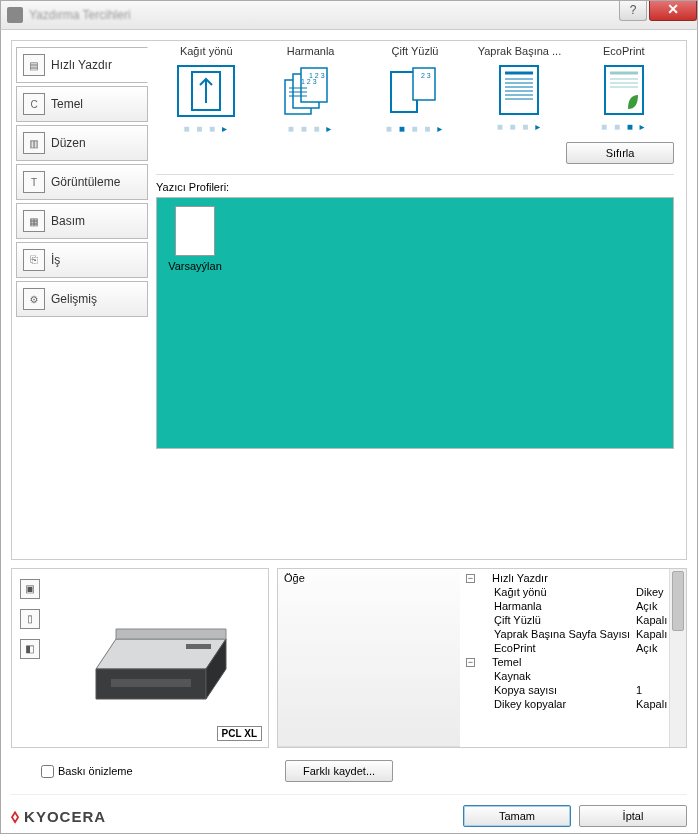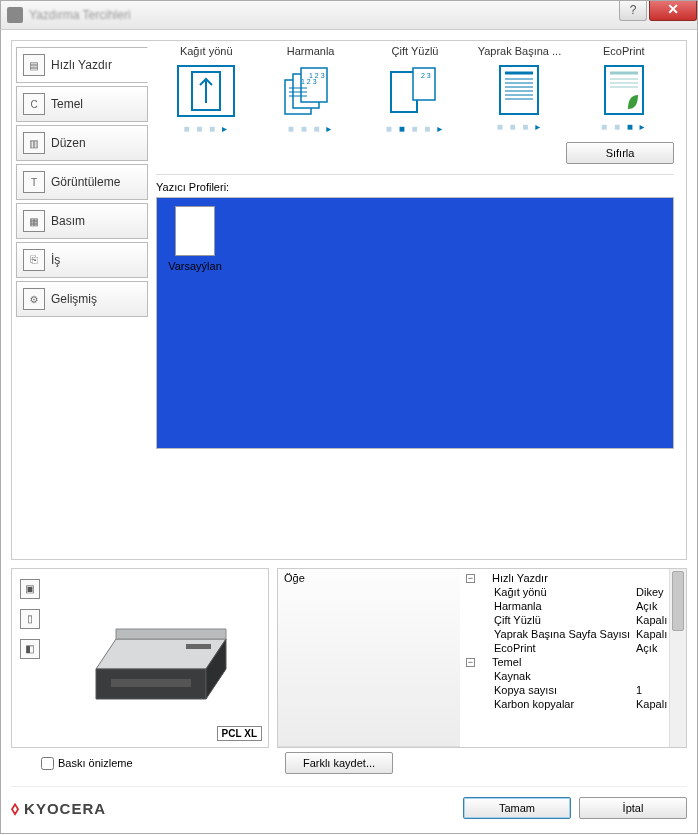--- a/index.html
+++ b/index.html
@@ -61,21 +61,21 @@
 .btn {
   min-width: 108px; height: 22px; font-size: 11px; background: linear-gradient(to bottom,#fefefe,#e6e6e6);
   border: 1px solid #979797; border-radius: 2px; padding: 0 10px; cursor: pointer;
 }
 .btn:disabled { color: #999; }
 
 hr.sep { border: none; border-top: 1px solid #ddd; margin: 10px 0 6px 0; }
 
 .profiles-label { font-size: 11px; margin-bottom: 4px; }
 .profiles-box {
-  border: 1px solid #bbb; height: 252px; padding: 8px; background: #1d4ed8;
+  border: 1px solid #bbb; height: 252px; padding: 8px; background: #14b8a6;
 }
 .profile-item { width: 60px; text-align: center; font-size: 11px; }
 .profile-item .thumb { width: 40px; height: 50px; border: 1px solid #999; background: #fff; margin: 0 auto 4px auto; }
 .apply-row { text-align: right; margin-top: 6px; }
 
 
 .lower { display: flex; margin-top: 8px; gap: 8px; height: 180px; }
 .preview-pane {
   width: 258px; border: 1px solid #ccc; background: #fff; position: relative; padding: 6px;
   display: flex; flex-direction: column;
@@ -99,21 +99,21 @@
 .details-body { flex:1; overflow:hidden; font-size:11px; padding:2px 0; position:relative; }
 .details-body .scrollbar { position:absolute; right:0; top:0; bottom:0; width:17px; background:#f0f0f0; border-left:1px solid #ddd; }
 .details-body .scrollbar .thumb { position:absolute; left:2px; right:2px; top:2px; height:60px; background:#c8c8c8; border:1px solid #aaa; border-radius:2px; }
 .drow { display:flex; padding:1px 6px; }
 .drow .c1 { flex:0 0 170px; display:flex; align-items:center; gap:3px; }
 .drow .c2 { flex:1; }
 .drow .indent1 { padding-left: 14px; }
 .drow .indent2 { padding-left: 28px; }
 .tree-toggle { width:9px; height:9px; border:1px solid #888; font-size:9px; line-height:7px; text-align:center; color:#444; }
 
-.below-row { display:flex; align-items:center; margin-top:4px; gap:10px; }
+.below-row { display:flex; align-items:center; margin-top:12px; gap:10px; }
 .below-row .chk { display:flex; align-items:center; gap:4px; font-size:11px; flex:0 0 258px; padding-left:30px;}
 .below-row .chk input { width:13px; height:13px; }
 .below-row .btns-mid { display:flex; gap:10px; padding-left:6px;}
 
 .footer {
   margin-top: 12px; display:flex; align-items:center; justify-content:space-between;
   border-top: 1px solid #eee; padding-top: 10px;
 }
 .kyocera-logo { display:flex; align-items:center; gap:4px; font-weight:600; letter-spacing:1px; color:#444; font-size:15px;}
 .kyocera-logo .ksym { color:#d7262b; font-size:18px; font-weight:bold; }
@@ -337,21 +337,21 @@
             </div>
           </div>
           <div class="drow">
             <div class="c1">
               <span class="indent2">Kopya sayısı</span>
             </div>
             <div class="c2">1</div>
           </div>
           <div class="drow">
             <div class="c1">
-              <span class="indent2">Karbon kopyalar</span>
+              <span class="indent2">Dikey kopyalar</span>
             </div>
             <div class="c2">Kapalı</div>
           </div>
         </div>
     </div>
   </div>
 
   <div class="below-row">
     <label class="chk">
       <input type="checkbox" style="">

